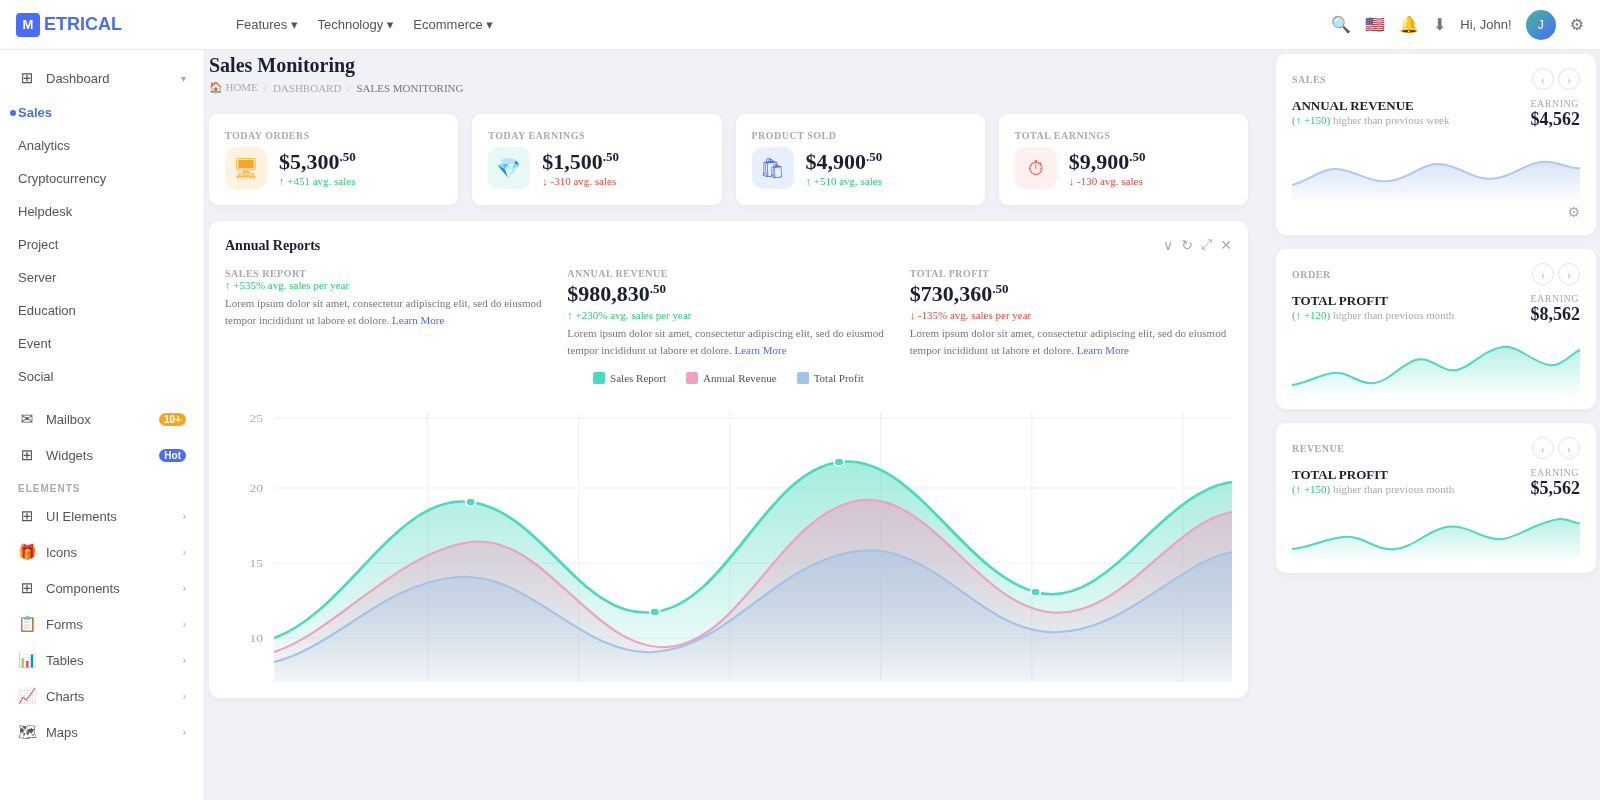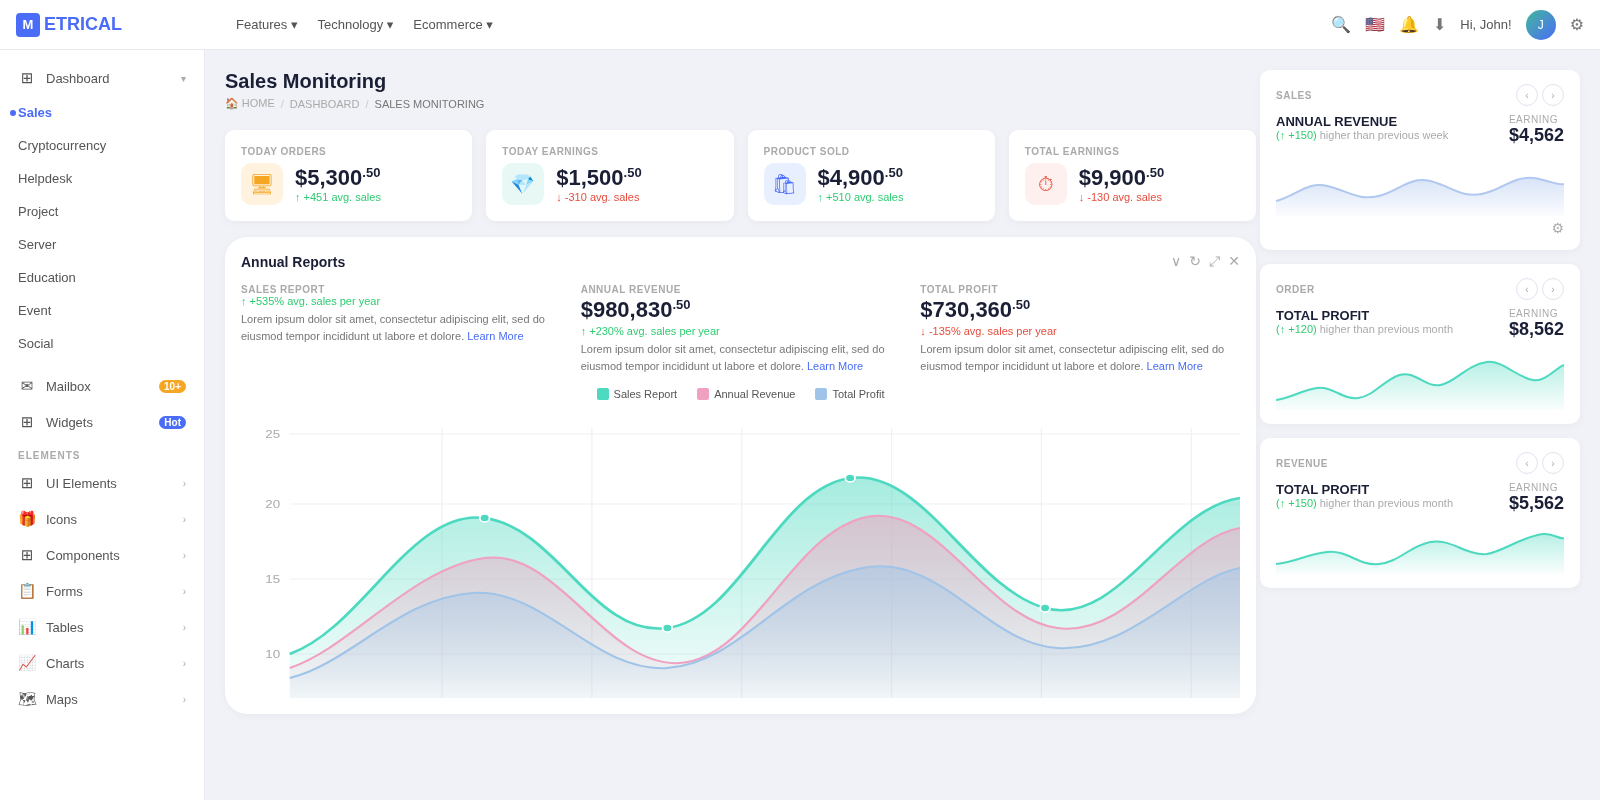--- a/index.html
+++ b/index.html
@@ -105,23 +105,24 @@
       color: #aaa;
       letter-spacing: 1px;
       text-transform: uppercase;
       font-weight: 600;
     }
 
     
     .main-content {
       flex: 1;
       overflow-y: auto;
-      padding: 20px;
-      display: flex;
-      gap: 4px;
+      padding: 4px;
+      display: flex;
+      gap: 28px;
+      font-family: Liberation Serif, serif;
     }
     .main-content::-webkit-scrollbar { width: 4px; }
     .main-content::-webkit-scrollbar-thumb { background: #d0d4e8; border-radius: 2px; }
 
     .content-left {
       flex: 1;
       display: flex;
       flex-direction: column;
       gap: 16px;
       min-width: 0;
@@ -164,21 +165,21 @@
     .stat-icon-box.red { background: #fff0f0; color: #e74c3c; }
     .stat-amount { font-size: 22px; font-weight: 700; color: #1a1f36; }
     .stat-amount sup { font-size: 13px; }
     .stat-change { font-size: 11px; }
     .stat-change.up { color: #2ecc71; }
     .stat-change.down { color: #e74c3c; }
 
     
     .annual-card {
       background: #fff;
-      border-radius: 22px;
+      border-radius: 11px;
       padding: 16px;
       box-shadow: 0 2px 8px rgba(0,0,0,0.04);
     }
     .annual-header {
       display: flex;
       align-items: center;
       justify-content: space-between;
       margin-bottom: 14px;
     }
     .annual-title { font-size: 14px; font-weight: 600; color: #1a1f36; }
@@ -290,20 +291,23 @@
       <span class="si-icon">⊞</span>
       <span class="si-label">Dashboard</span>
       <span class="si-arrow">▾</span>
     </div>
 
     <div class="sidebar-item active">
       <span class="active-dot"></span>
       <span class="si-label">Sales</span>
     </div>
     <div class="sidebar-item">
+      <span class="si-label">Analytics</span>
+    </div>
+    <div class="sidebar-item">
       <span class="si-label">Cryptocurrency</span>
     </div>
     <div class="sidebar-item">
       <span class="si-label">Helpdesk</span>
     </div>
     <div class="sidebar-item">
       <span class="si-label">Project</span>
     </div>
     <div class="sidebar-item">
       <span class="si-label">Server</span>

